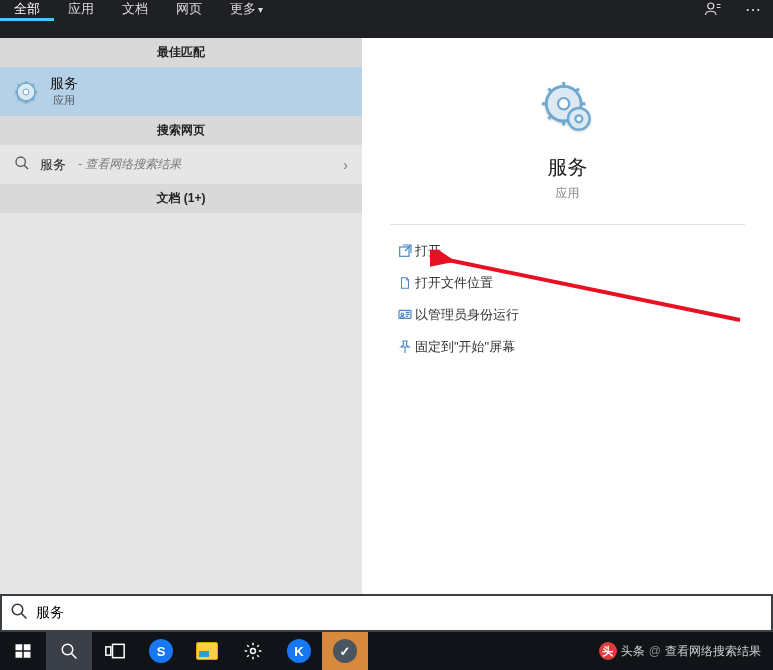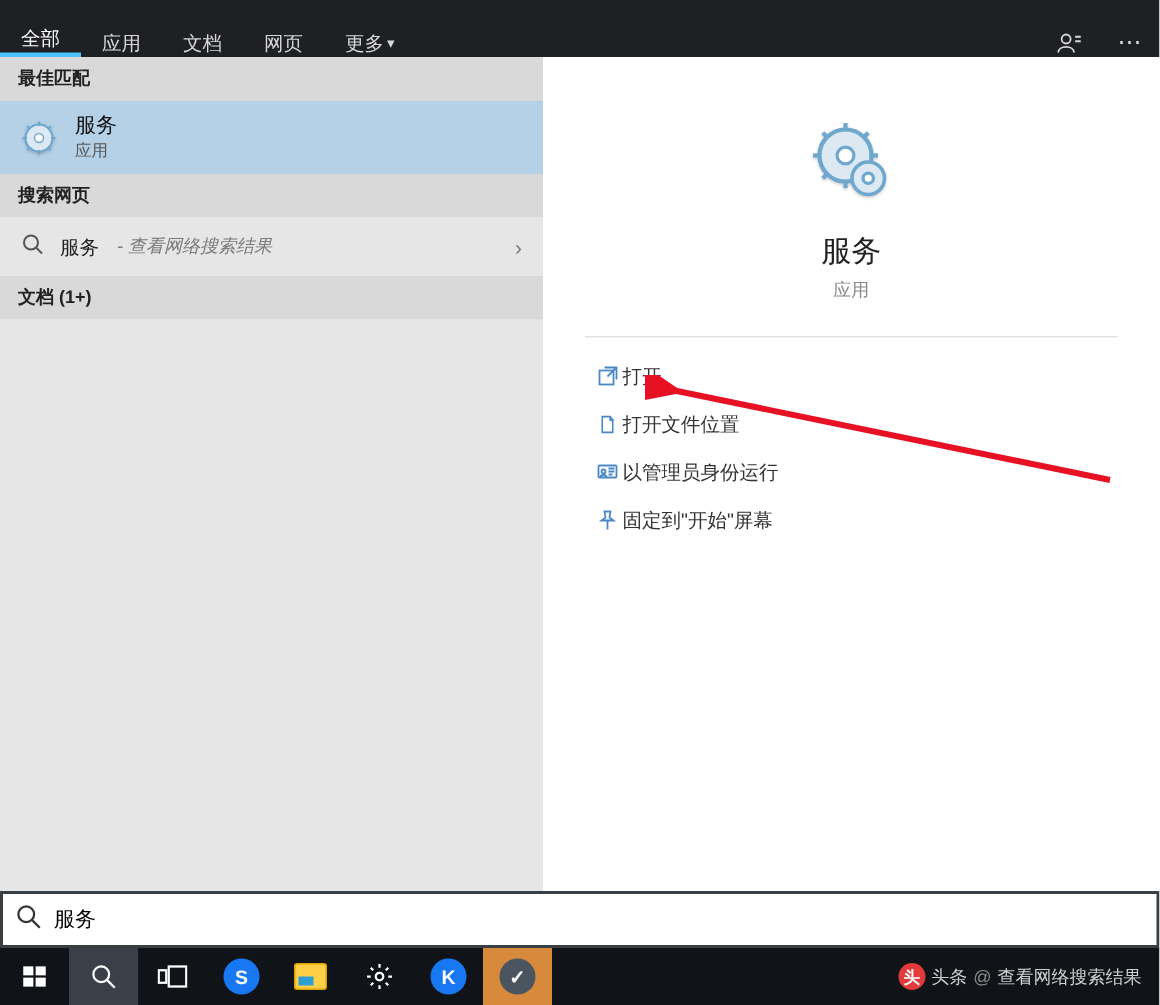--- a/index.html
+++ b/index.html
@@ -1,32 +1,32 @@
 <!DOCTYPE html>
 <html><head>
 <meta charset="utf-8">
 <style>
   * { margin: 0; padding: 0; box-sizing: border-box; font-family: "Microsoft YaHei", "Segoe UI", sans-serif; }
   body { width: 773px; height: 670px; overflow: hidden; background: #fff; position: relative; }
 
   .wrap { display: flex; flex-direction: column; height: 100%; }
 
   
-  .tabbar { background: #1e2023; height: 38px; display: flex; align-items: flex-end; color: #d8d8d8; font-size: 13px; }
+  .tabbar { background: #1e2023; height: 38px; display: flex; align-items: flex-start; color: #d8d8d8; font-size: 13px; }
   .tab { padding: 0 14px; display: flex; align-items: center; cursor: pointer; }
   .tab.active { border-bottom: 3px solid #4cc2ff; color: #fff; }
   .tab .chev { margin-left: 2px; font-size: 10px; }
   .tabbar .spacer { flex: 1; }
   .tabbar .icon-btn { width: 40px; display: flex; align-items: center; justify-content: center; color: #d8d8d8; font-size: 16px; cursor: pointer; }
 
   
   .main { flex: 1; display: flex; min-height: 0; }
 
   
-  .left { width: 362px; background: #e6e6e6; display: flex; flex-direction: column; }
+  .left { width: 362px; background: #e6e6e6; display: flex; flex-direction: column; text-align: center; }
   .group-header { background: #d9d9d9; padding: 6px 12px; font-size: 12px; font-weight: bold; color: #222; }
   .best-match { background: #b5d1e8; display: flex; align-items: center; padding: 8px 12px; gap: 10px; }
   .best-match .icon-box { width: 28px; height: 28px; display: flex; align-items: center; justify-content: center; }
   .best-match .title { font-size: 14px; color: #111; }
   .best-match .subtitle { font-size: 11px; color: #555; }
 
   .web-row { display: flex; align-items: center; padding: 10px 14px; gap: 10px; font-size: 13px; background: #e6e6e6; cursor: pointer; }
   .web-row .lbl { color: #222; }
   .web-row .hint { color: #7a7a7a; margin-left: 2px; font-size: 12px; font-style: italic; }
   .web-row .chev-r { margin-left: auto; color: #777; font-size: 14px; }

